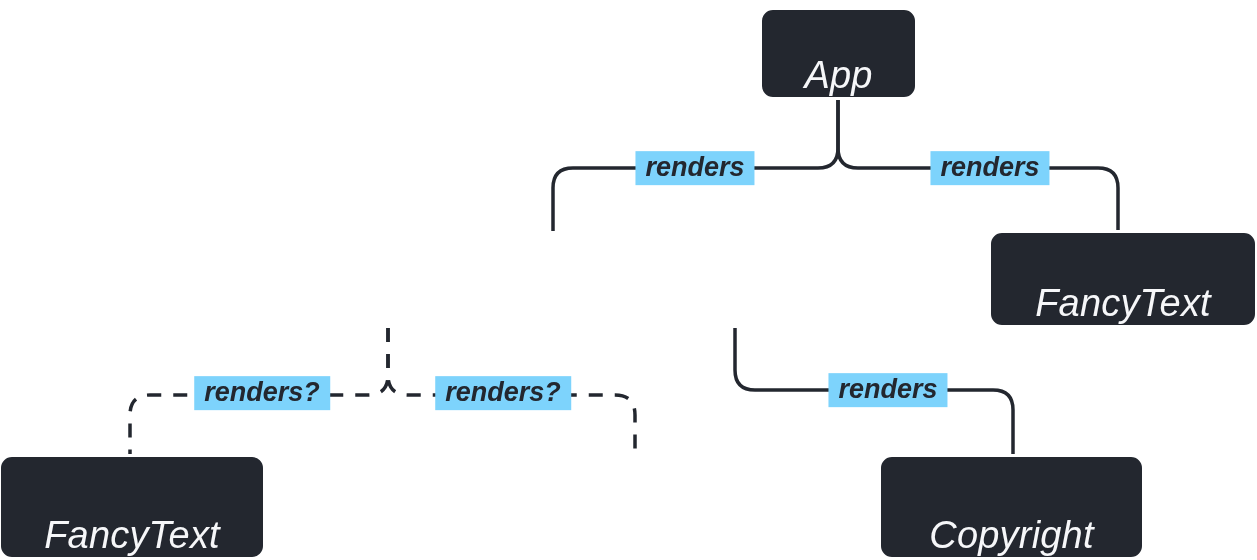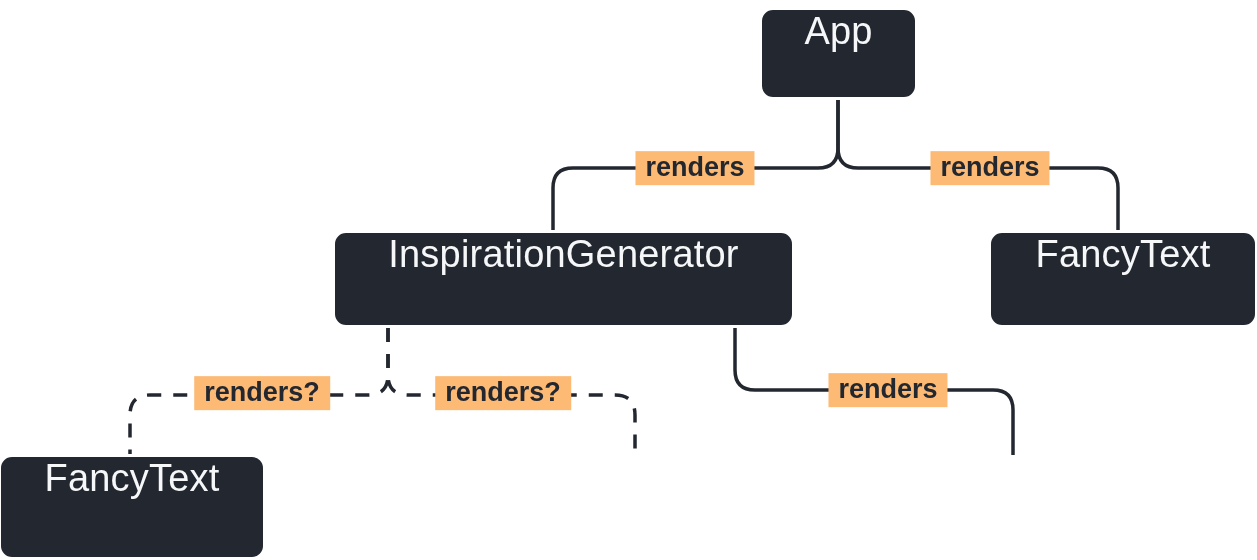--- a/index.html
+++ b/index.html
@@ -22,38 +22,40 @@
     width: 1257px;
     height: 560px;
   }
   .node {
     position: absolute;
     box-sizing: border-box;
     background: #23272f;
     border: 3px solid #ffffff;
     border-radius: 14px;
     display: flex;
-    align-items: flex-start;
+    align-items: flex-end;
     justify-content: center;
     color: #f6f7f9;
     font-size: 38px;
     font-weight: 400;
     letter-spacing: 0.2px;
     white-space: nowrap;
+    font-style: italic;
   }
   .edge-label {
     position: absolute;
     transform: translate(-50%, -50%);
-    background: #fdba74;
+    background: #7dd3fc;
     color: #23272f;
     font-size: 27px;
     font-weight: 700;
     padding: 2px 10px;
     white-space: nowrap;
     line-height: 1.1;
+    font-style: italic;
   }
 </style>
 </head>
 <body>
 
 <div class="canvas">
 
   <svg class="edges-svg" viewBox="0 0 1257 560">
     <g fill="none" stroke="#23272f" stroke-width="3.5">
 
@@ -76,27 +78,27 @@
   <span class="edge-label" style="left:262px; top:393px;">renders?</span>
 
   <span class="edge-label" style="left:503px; top:393px;">renders?</span>
 
   <span class="edge-label" style="left:888px; top:390px;">renders</span>
 
   <div class="node" style="left:759px; top:7px; width:159px; height:93px;">
     <span>App</span>
   </div>
 
-  <div class="node" style="left:332px; top:230px; width:463px; height:98px;">
-    <span>InspirationGenerator</span>
-  </div>
 
   <div class="node" style="left:988px; top:230px; width:270px; height:98px;">
     <span>FancyText</span>
   </div>
 
   <div class="node" style="left:-2px; top:454px; width:268px; height:106px;">
     <span>FancyText</span>
   </div>
 
 
+  <div class="node" style="left:878px; top:454px; width:267px; height:106px;">
+    <span>Copyright</span>
+  </div>
 
 </div>
 
 </body></html>

